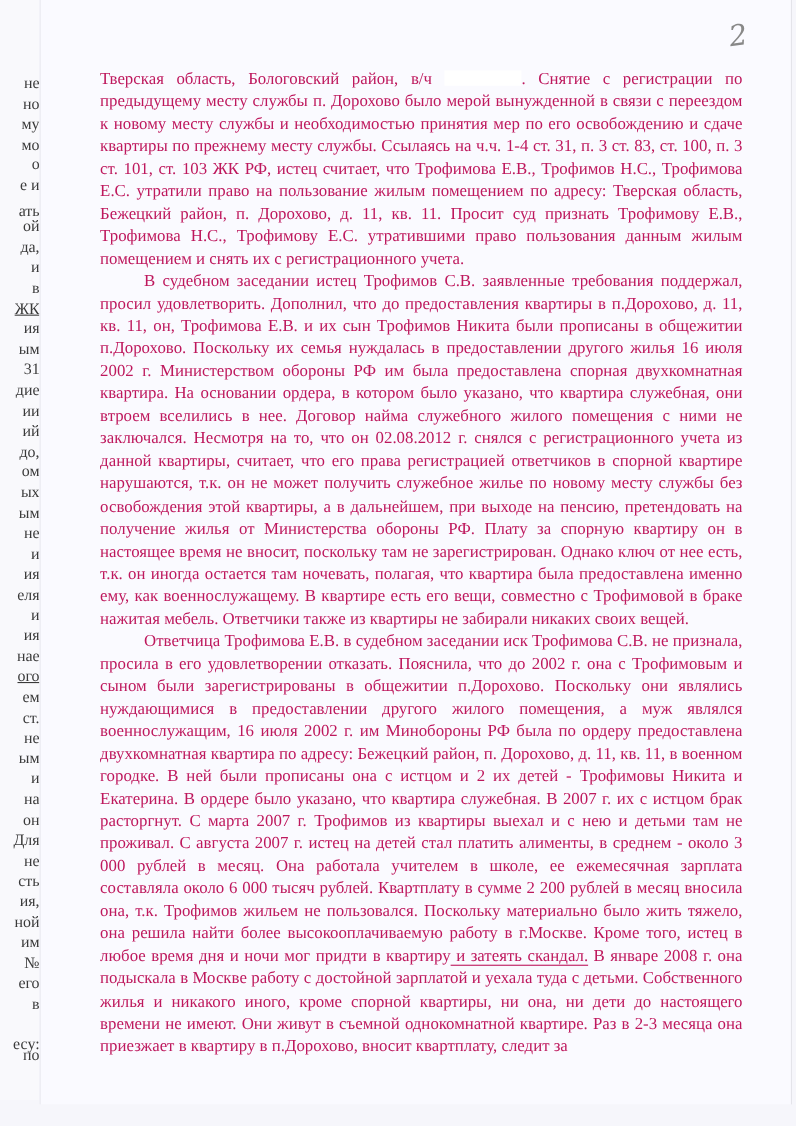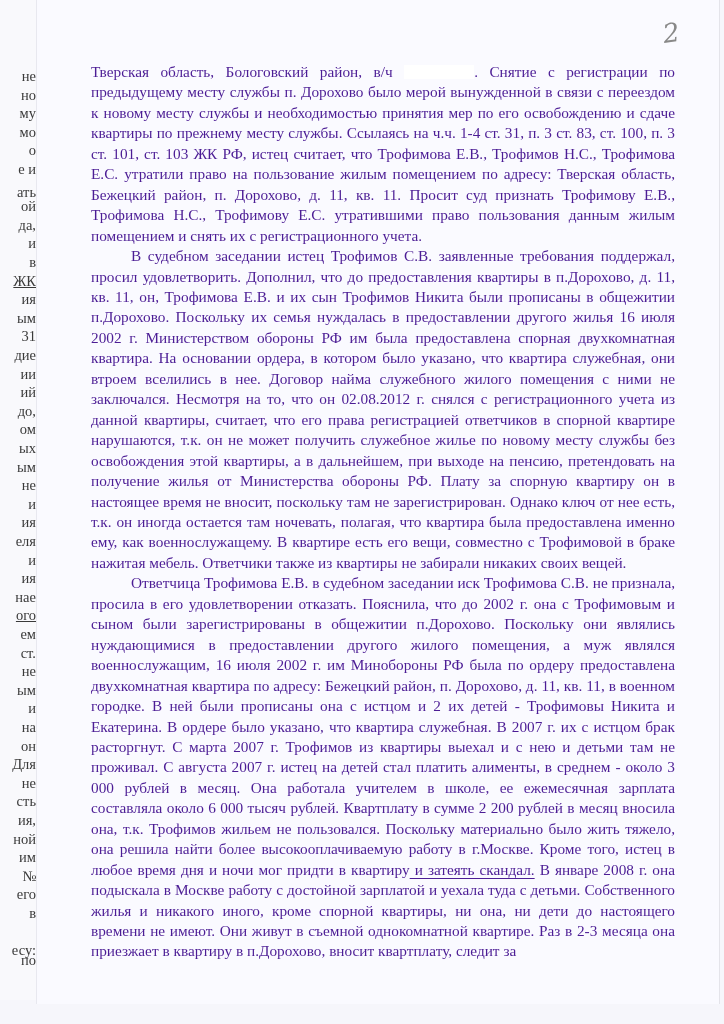--- a/index.html
+++ b/index.html
@@ -23,21 +23,21 @@
       border-left:1px solid #e8e8ef; border-right:1px solid #e4e4ea;
     }
     .page-number {
       position:absolute; left:626px; top:18px; font-size:26px;
       font-family:"DejaVu Serif",serif; font-style:italic; color:#888;
       transform:rotate(-8deg);
     }
     .body-text {
       position:absolute; left:54px; top:62px; width:584px;
       font-size:15.3px; line-height:20.45px; text-align:justify;
-      color:#4c1d95;
+      color:#be185d;
     }
     .body-text p { margin:0; }
     .indent { text-indent:40px; }
     .redact {
       display:inline-block; width:70px; height:14px; background:#ffffff;
       vertical-align:-2px;
     }
     .uline { text-decoration:underline; text-underline-offset:3px; }
   </style>
 </head>

